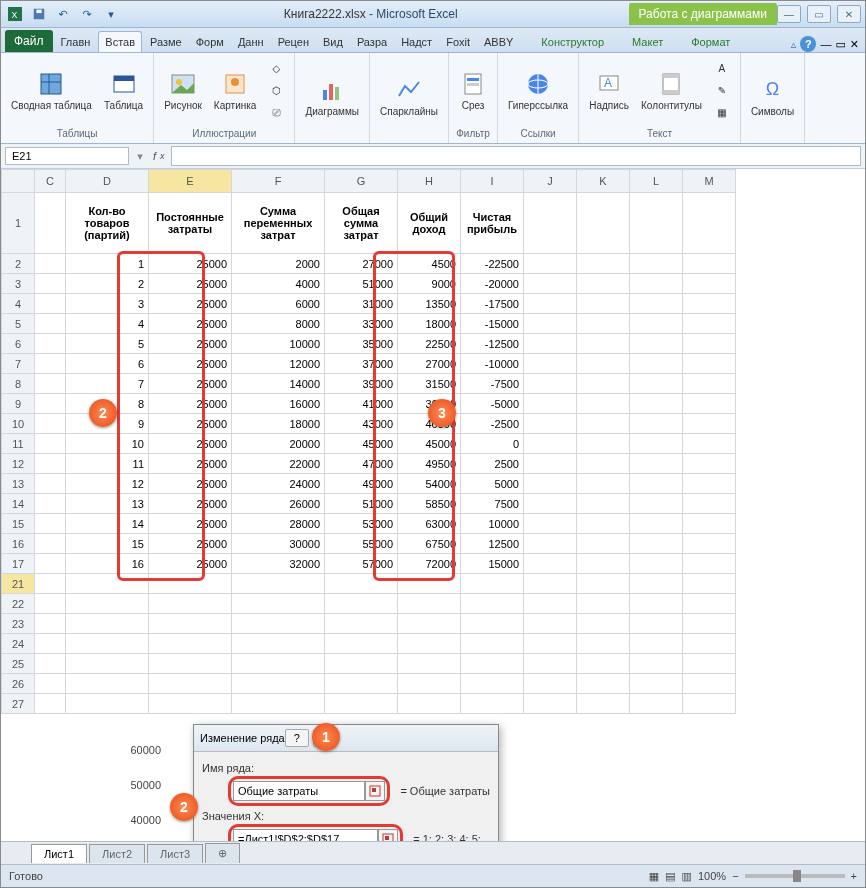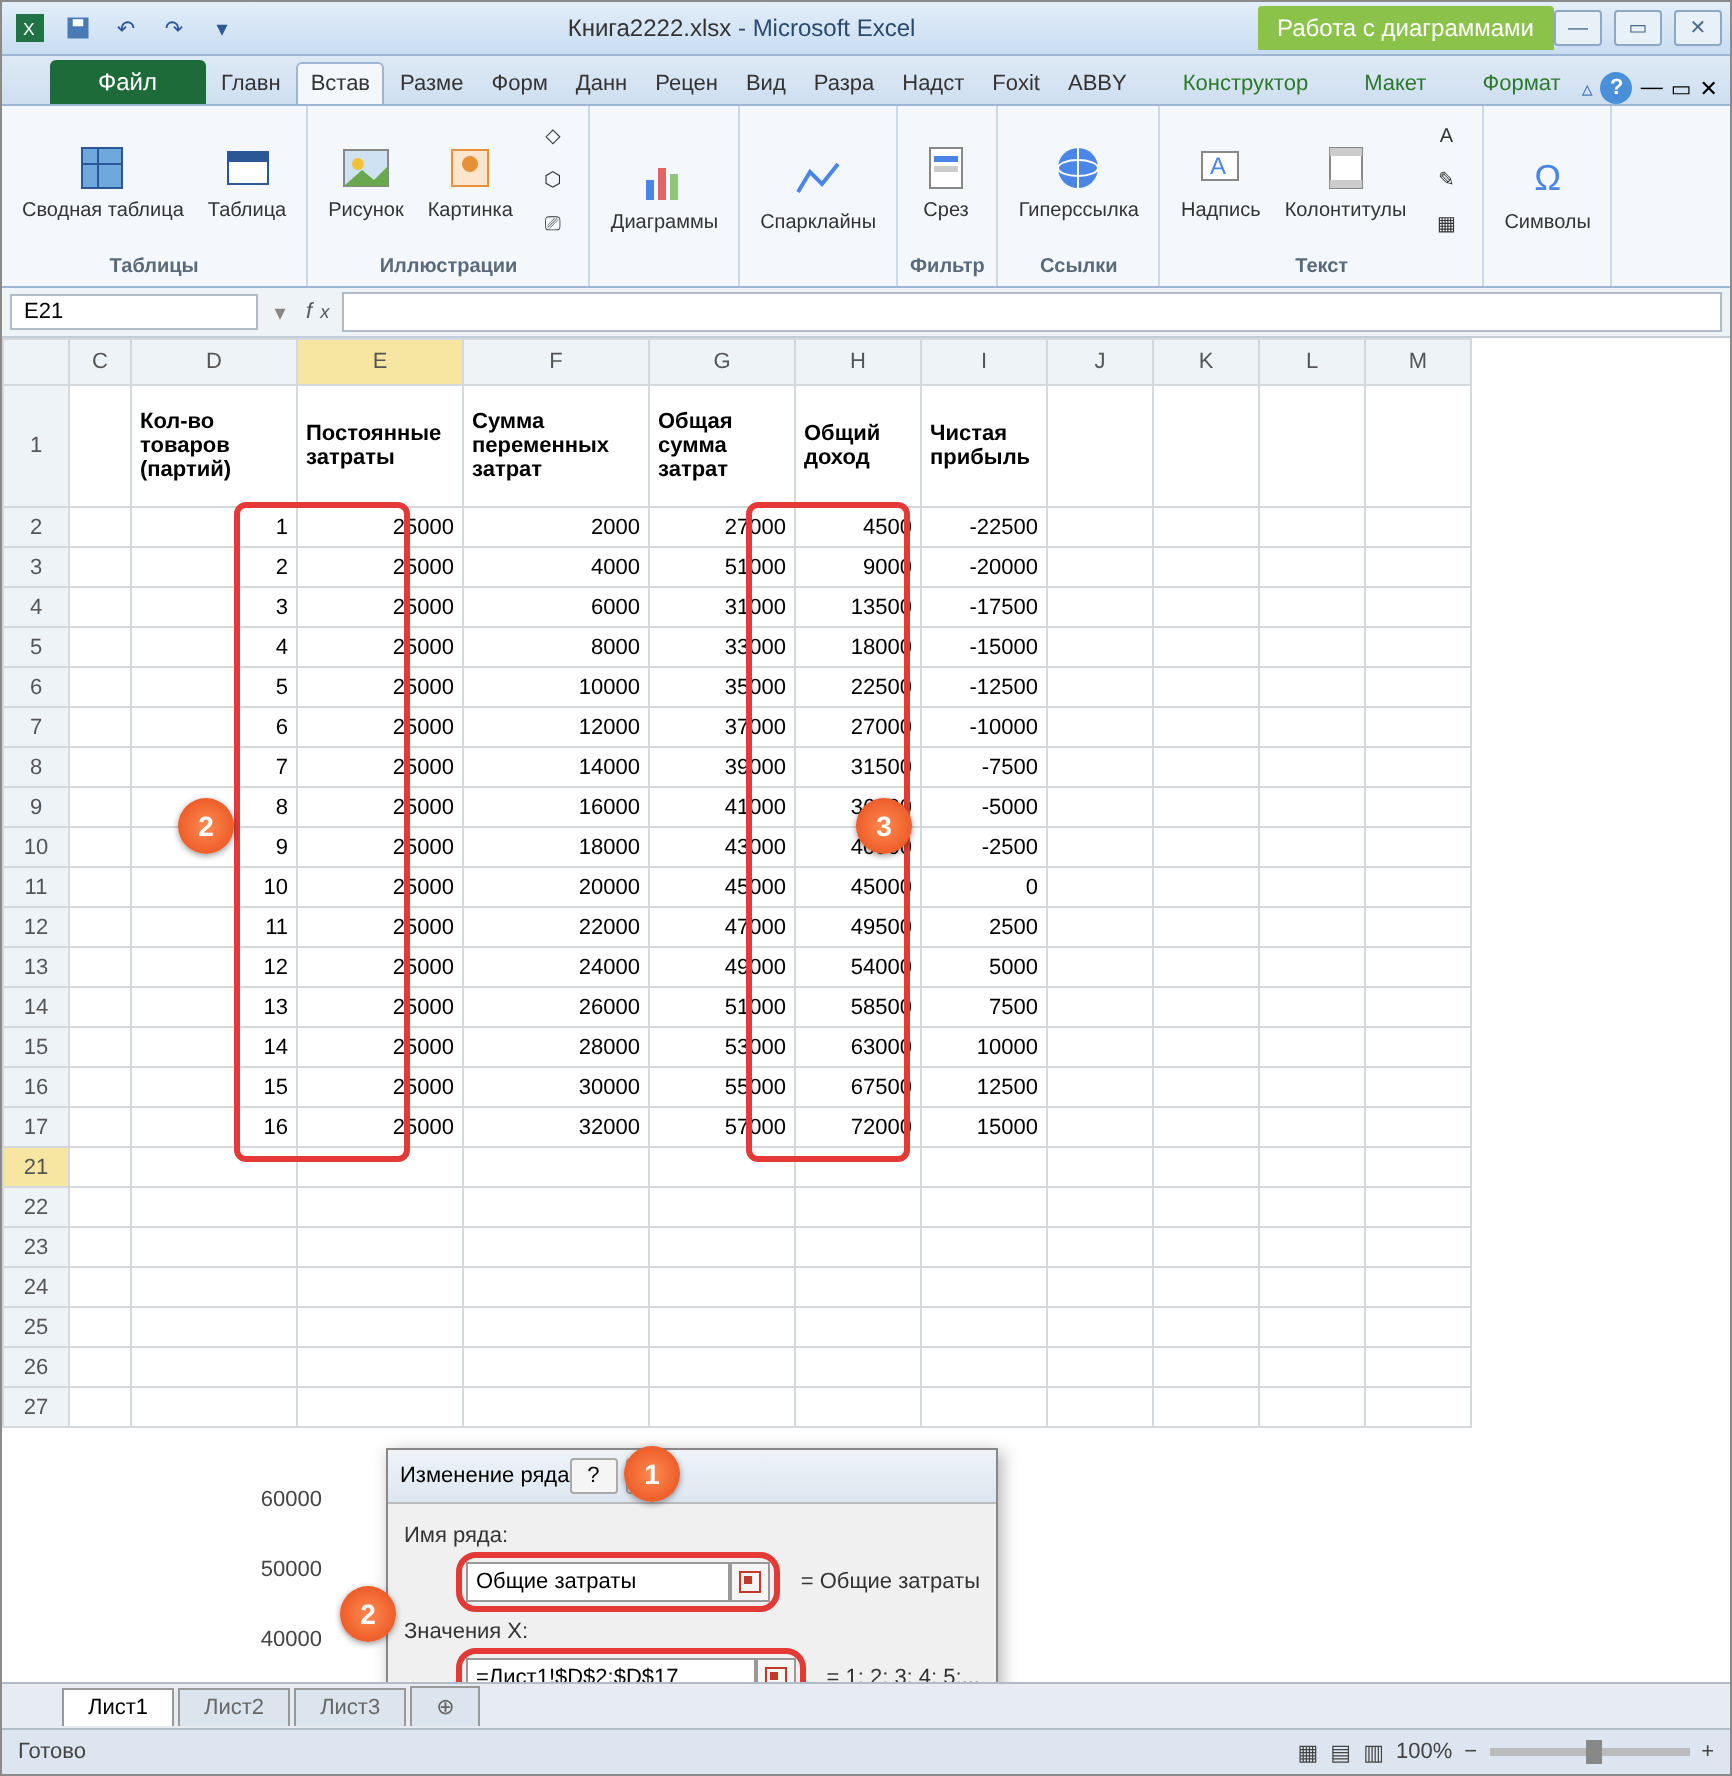--- a/index.html
+++ b/index.html
@@ -7,46 +7,46 @@
 .titlebar { height:26px; background:linear-gradient(#e3eef9,#c8ddf2); display:flex; align-items:center; padding:0 4px; border-bottom:1px solid #9cb6d4; }
 .qat { display:flex; gap:4px; align-items:center; }
 .qat-btn { width:20px; height:20px; display:flex; align-items:center; justify-content:center; border-radius:2px; color:#2b5797; }
 .qat-btn svg { width:14px; height:14px; }
 .title-center { flex:1; text-align:center; font-size:12px; color:#2b4a6b; }
 .fname { color:#333; }
 .chart-tools { background:#8bc34a; color:#fff; padding:4px 10px; font-size:12px; margin-left:8px; border-radius:2px 2px 0 0; }
 .winctrl { display:flex; gap:6px; }
 .winctrl div { width:22px; height:16px; border:1px solid #8fa8c2; background:#e8f0f8; border-radius:2px; display:flex; align-items:center; justify-content:center; color:#4a6a8a; font-size:10px; }
 .tabstrip { height:24px; background:linear-gradient(#dde9f5,#cfdff0); display:flex; align-items:flex-end; padding-left:4px; gap:2px; border-bottom:1px solid #9cb6d4; }
-.file-tab { background:#1e6b3a; color:#fff; padding:4px 24px; border-radius:3px 3px 0 0; font-size:12px;margin-left:20px; }
+.file-tab { background:#1e6b3a; color:#fff; padding:4px 9px; border-radius:3px 3px 0 0; font-size:12px; }
 .tab { padding:4px 6px; font-size:11px; color:#333; border-radius:3px 3px 0 0; }
 .tab.active { background:#f4f8fc; border:1px solid #9cb6d4; border-bottom:none; }
 .tab.green { color:#2a7a2a;margin-left:14px; }
 .help-block { margin-left:auto; display:flex; gap:4px; padding-right:6px; align-items:center; }
 .round-icon { width:16px; height:16px; border-radius:50%; background:#4a90d9; color:#fff; display:flex; align-items:center; justify-content:center; font-size:11px; font-weight:bold; }
 .ribbon { height:90px; background:#f4f8fc; border-bottom:1px solid #9cb6d4; display:flex; }
 .rgroup { border-right:1px solid #cdd9e6; padding:2px 6px; display:flex; flex-direction:column; justify-content:space-between; }
-.rgroup-title { text-align:center; font-size:10px; color:#5a6a7a; padding:2px 0;font-weight:bold; }
+.rgroup-title { text-align:center; font-size:10px; color:#5a6a7a; padding:2px 0; }
 .rbtns { display:flex; gap:4px; flex:1; align-items:center; }
 .rbtn { display:flex; flex-direction:column; align-items:center; gap:2px; padding:2px 4px; font-size:10px; color:#333; text-align:center; line-height:1.1; }
 .rbtn .ico { width:28px; height:28px; display:flex; align-items:center; justify-content:center; }
 .rbtn.small .ico { width:16px; height:16px; }
 .fbar { height:24px; background:#eef3f8; border-bottom:1px solid #c2cfda; display:flex; align-items:center; }
 .namebox { width:110px; border:1px solid #b0bdc8; background:#fff; margin:2px 4px; padding:2px 6px; font-size:11px; }
 .fx { padding:0 6px; font-style:italic; color:#555; display:flex; align-items:center; gap:4px;}
 .fx-input { flex:1; border:1px solid #b0bdc8; background:#fff; height:18px; margin-right:4px; }
 .sheet-area { flex:1; background:#fff; position:relative; overflow:hidden; }
 .grid { position:absolute; top:0; left:0; }
 .grid table { border-collapse:collapse; }
 .grid th, .grid td { border:1px solid #d4d8dc; font-size:11px; background:#fff; }
 .grid th { background:#eef3f8; color:#555; font-weight:normal; text-align:center; }
 .colh { height:20px; }
 .rowh { width:30px; text-align:center; }
 .cell { height:19px; padding:0 4px; text-align:right; }
-.hdr-cell { text-align:left; font-weight:bold; white-space:pre-line; vertical-align:middle; height:60px; }
+.hdr-cell { text-align:center; font-weight:bold; white-space:pre-line; vertical-align:middle; height:60px; }
 th.sel, td.sel-row-hdr { background:#f7e6a2; }
 .hl { position:absolute; border:3px solid #e53935; border-radius:6px; pointer-events:none; }
 .badge { position:absolute; width:28px; height:28px; border-radius:50%; background:radial-gradient(#ff8a50,#e64a19); color:#fff; display:flex; align-items:center; justify-content:center; font-weight:bold; font-size:14px; box-shadow:0 1px 3px rgba(0,0,0,.4); z-index:5; }
 .dialog { position:absolute; left:192px; top:555px; width:304px; background:#f0f0f0; border:1px solid #888; box-shadow:2px 2px 8px rgba(0,0,0,.3); font-size:11px; z-index:3; }
 .dlg-title { background:linear-gradient(#eef3f8,#dde6f0); padding:4px 6px; display:flex; align-items:center; justify-content:flex-start; border-bottom:1px solid #bbb; }
 .dlg-close { display:flex; gap:4px; }
 .dlg-close div { width:22px; height:16px; border:1px solid #aaa; background:#f5f5f5; display:flex; align-items:center; justify-content:center; border-radius:2px; }
 .dlg-body { padding:6px 8px; }
 .dlg-label { margin:4px 0 2px; color:#333; }
 .dlg-input-row { display:flex; align-items:center; gap:4px;margin-left:26px; }

